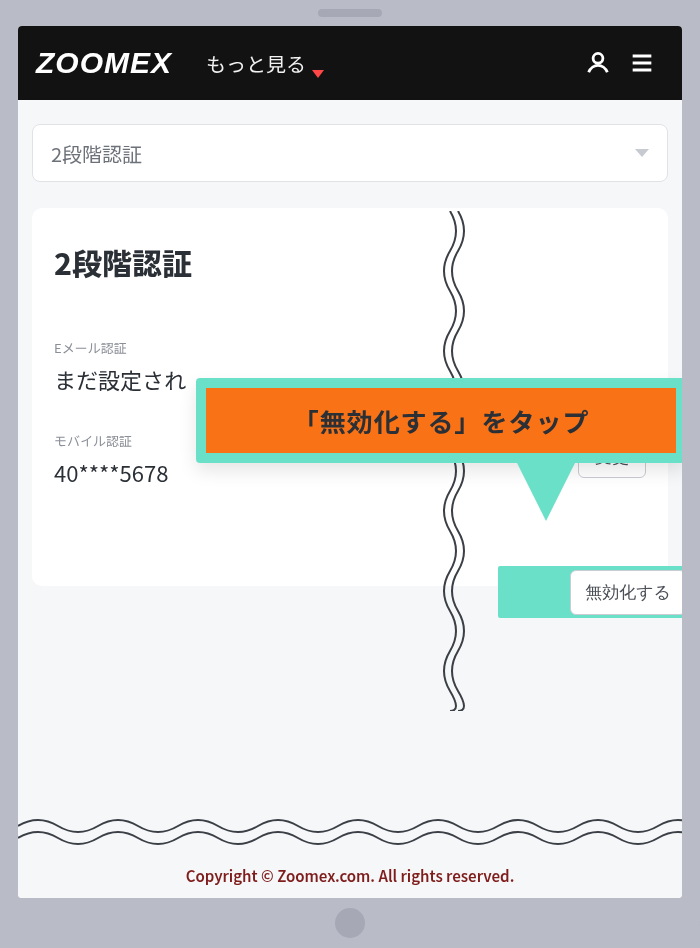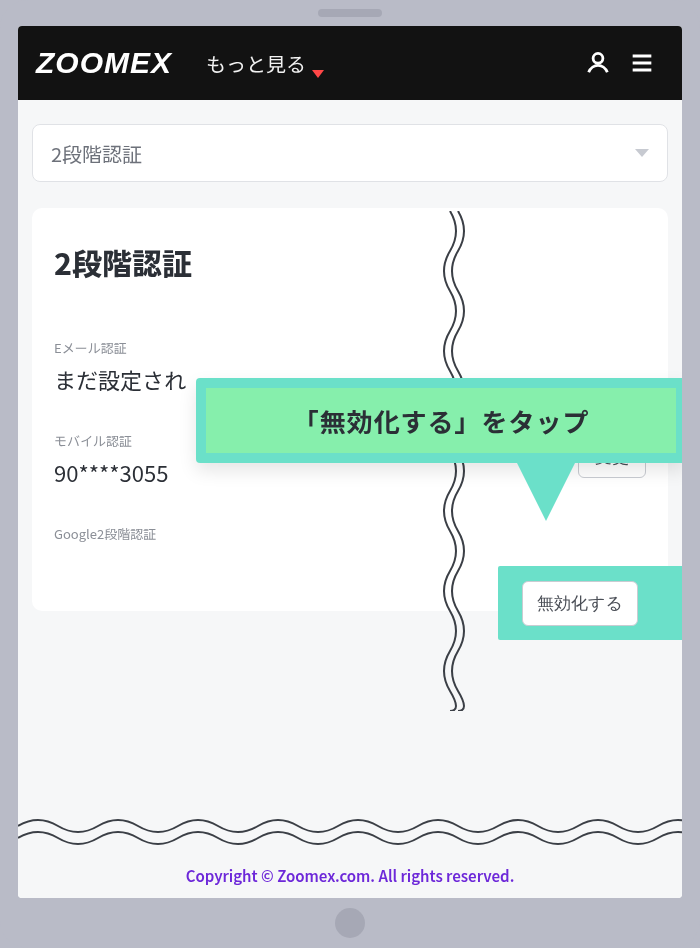--- a/index.html
+++ b/index.html
@@ -77,50 +77,50 @@
 
   
   .callout-wrap {
     position: absolute; top: 352px; left: 178px; width: 490px; z-index: 30;
   }
   .callout-box {
     background: #6be0c9; padding: 10px; border-radius: 4px;
     box-shadow: 0 8px 18px rgba(0,0,0,.10);
   }
   .callout-inner {
-    background: #86efac; padding: 14px 10px; font-size: 26px; font-weight: 700; color: #2b2f36;
+    background: #f97316; padding: 14px 10px; font-size: 26px; font-weight: 700; color: #2b2f36;
     text-align: center; letter-spacing: 1px;
   }
   .callout-tail {
     width: 0; height: 0; border-left: 30px solid transparent; border-right: 30px solid transparent;
     border-top: 60px solid #6be0c9; margin-left: 320px; margin-top: -2px;
   }
   .highlight-box {
-    position: absolute; top: 540px; left: 480px; width: 188px; height: 74px;
+    position: absolute; top: 540px; left: 480px; width: 188px; height: 52px;
     background: #6be0c9; z-index: 5; border-radius: 2px;
-    display: flex; align-items: center; justify-content: flex-start; padding-left: 24px;
+    display: flex; align-items: center; justify-content: flex-end;
   }
   .highlight-box .btn-outline-h {
     background: #fff; border: 1px solid #c9ccd2; border-radius: 6px;
     padding: 10px 14px; font-size: 17px; color: #4a4e56;
   }
 
   
   .torn-v {
     position: absolute; top: 185px; left: 412px; height: 500px; width: 40px; z-index: 8; pointer-events:none;
   }
 
   
   .torn-h {
     position: absolute; top: 786px; left: 0; right: 0; height: 40px; z-index: 20; pointer-events:none;
   }
 
   .footer {
     position: absolute; left: 0; right: 0; bottom: 12px; text-align: center;
-    font-size: 15px; font-weight: 600; color: #6d28d9;
+    font-size: 15px; font-weight: 600; color: #7f1d1d;
   }
 </style>
 </head>
 <body>
 
 <div class="device-frame">
   <div class="speaker"></div>
 
   <div class="screen">
 
@@ -158,26 +158,25 @@
       <div class="card">
         <div class="card-title">2段階認証</div>
 
         <div class="auth-row">
           <div class="auth-label">Eメール認証</div>
           <div class="auth-value">まだ設定され</div>
         </div>
 
         <div class="auth-row">
           <div class="auth-label">モバイル認証</div>
-          <div class="auth-value">90****3055</div>
+          <div class="auth-value">40****5678</div>
           <button class="btn-outline btn-change">変更</button>
         </div>
 
         <div class="auth-row">
-          <div class="auth-label">Google2段階認証</div>
         </div>
       </div>
     </div>
 
     <div class="highlight-box">
       <button class="btn-outline-h">無効化する</button>
     </div>
 
     <div class="callout-wrap">
       <div class="callout-box">

